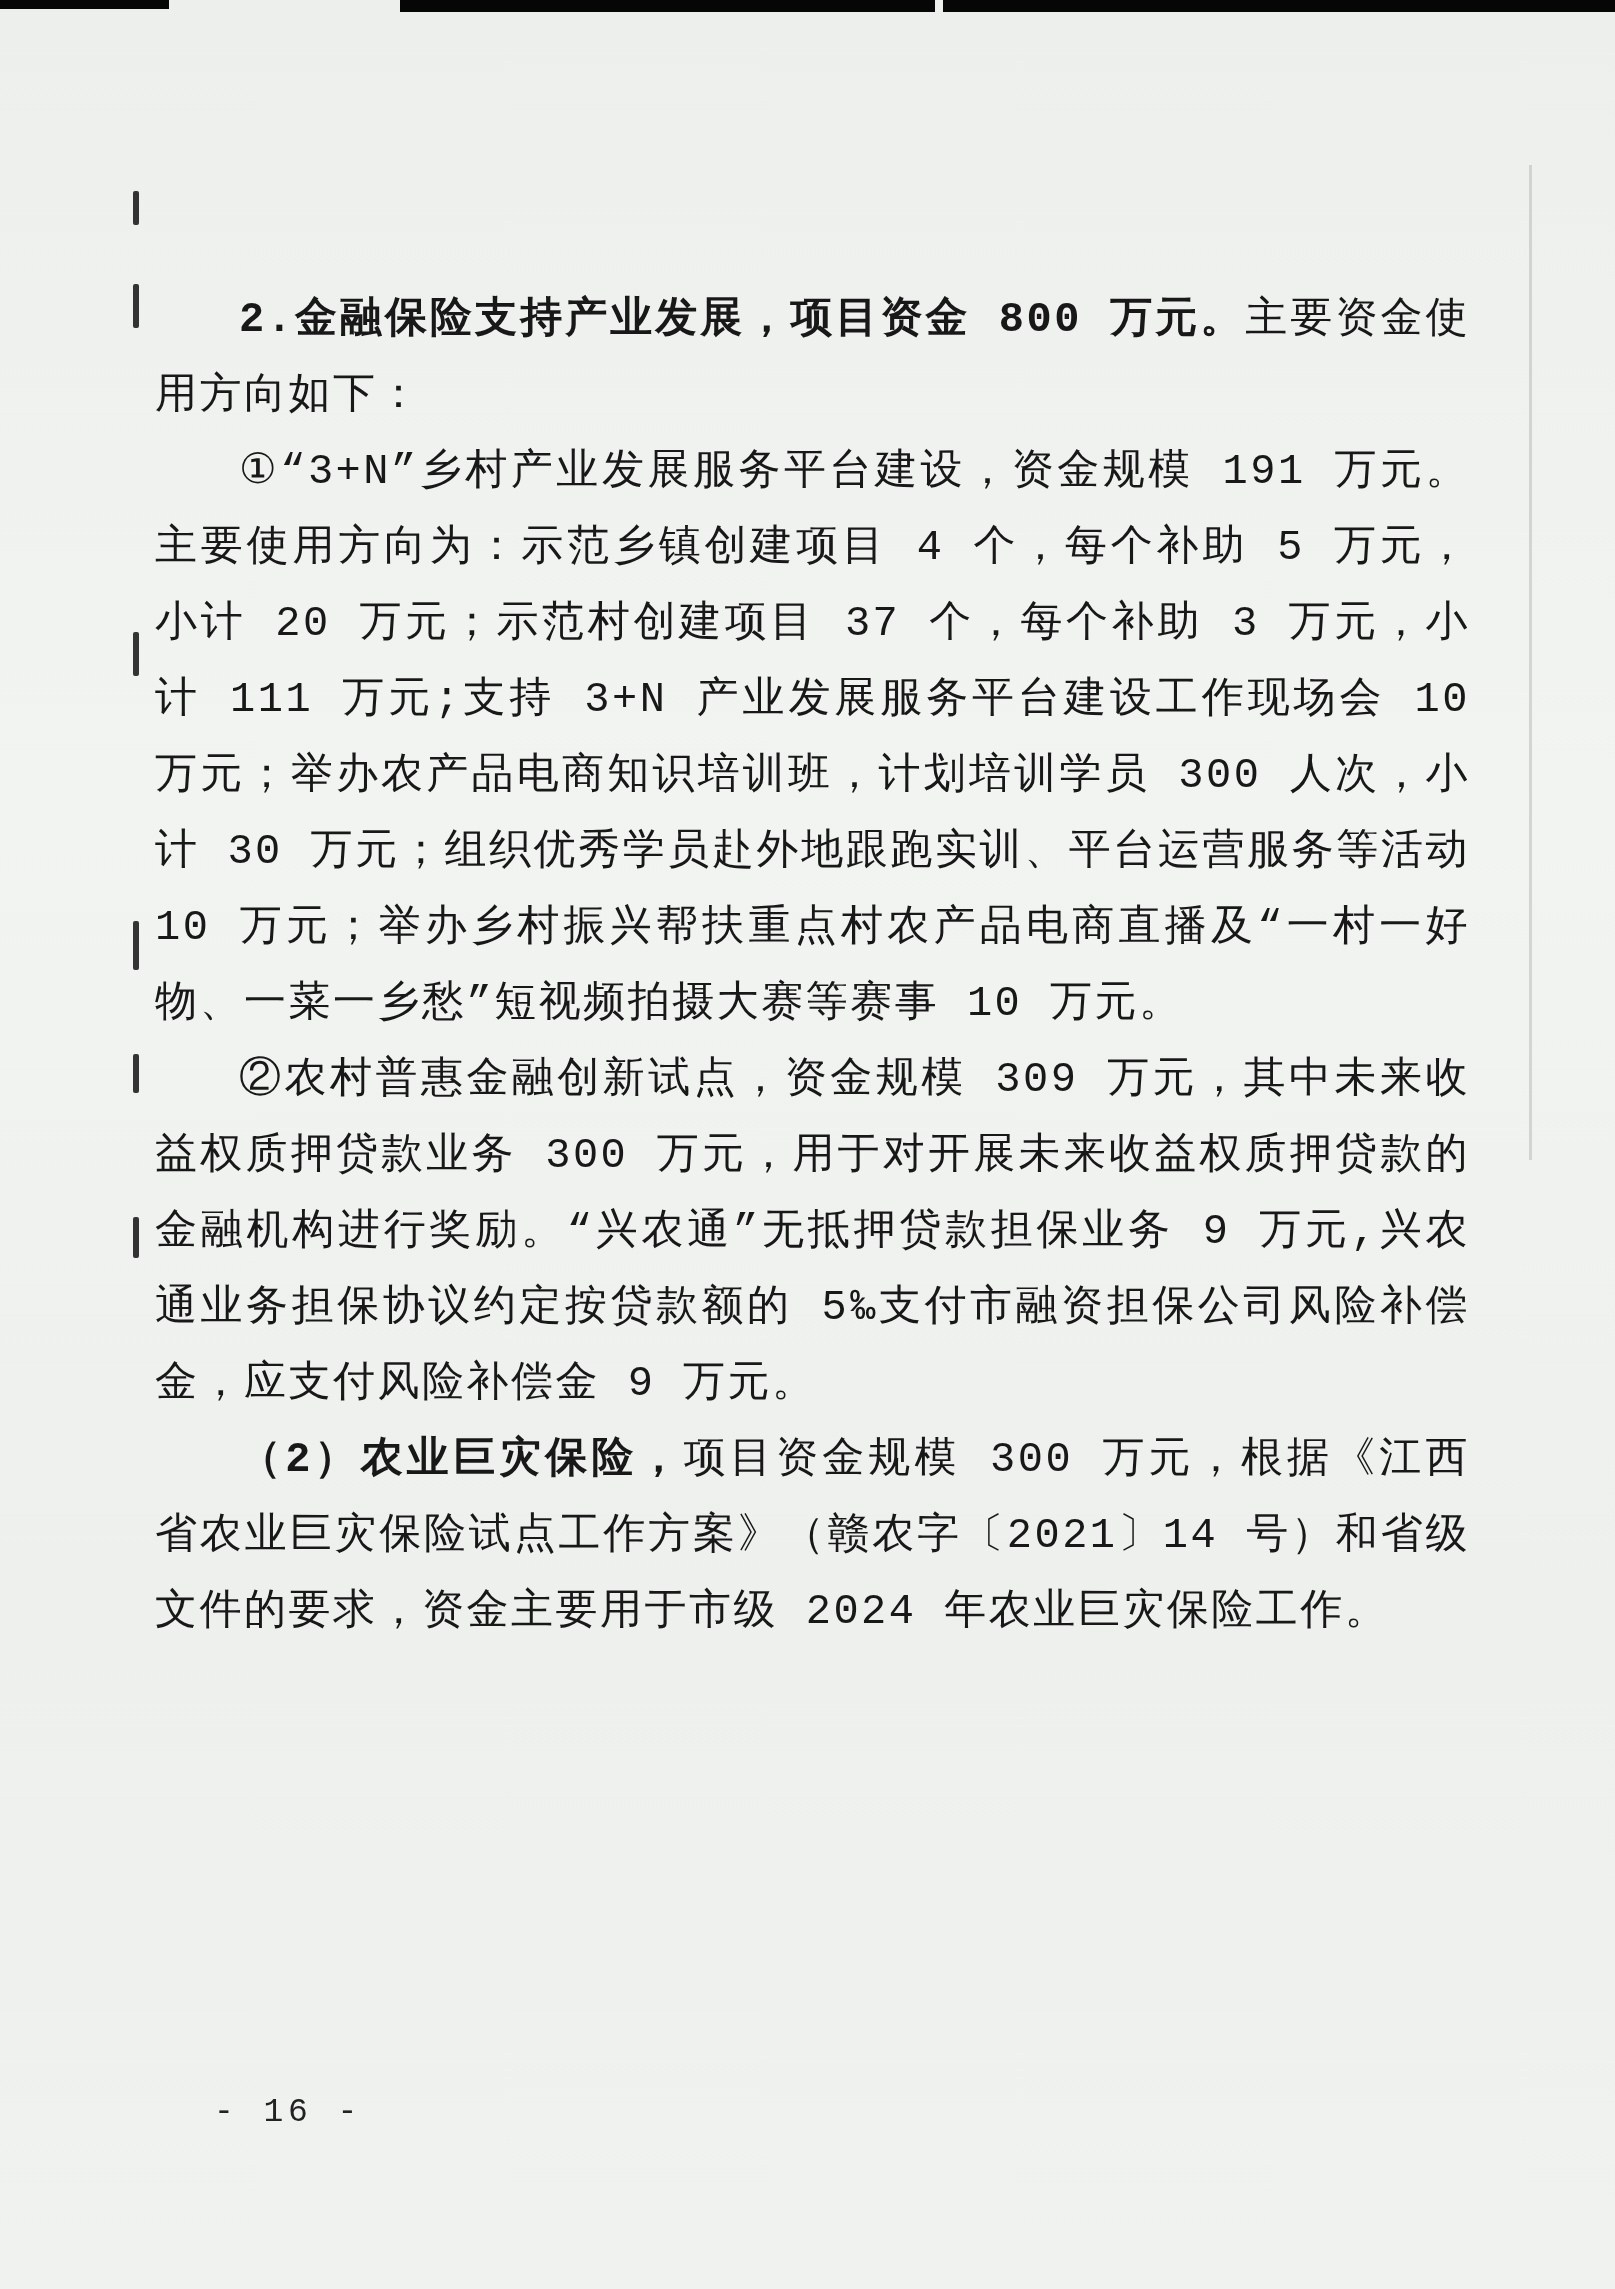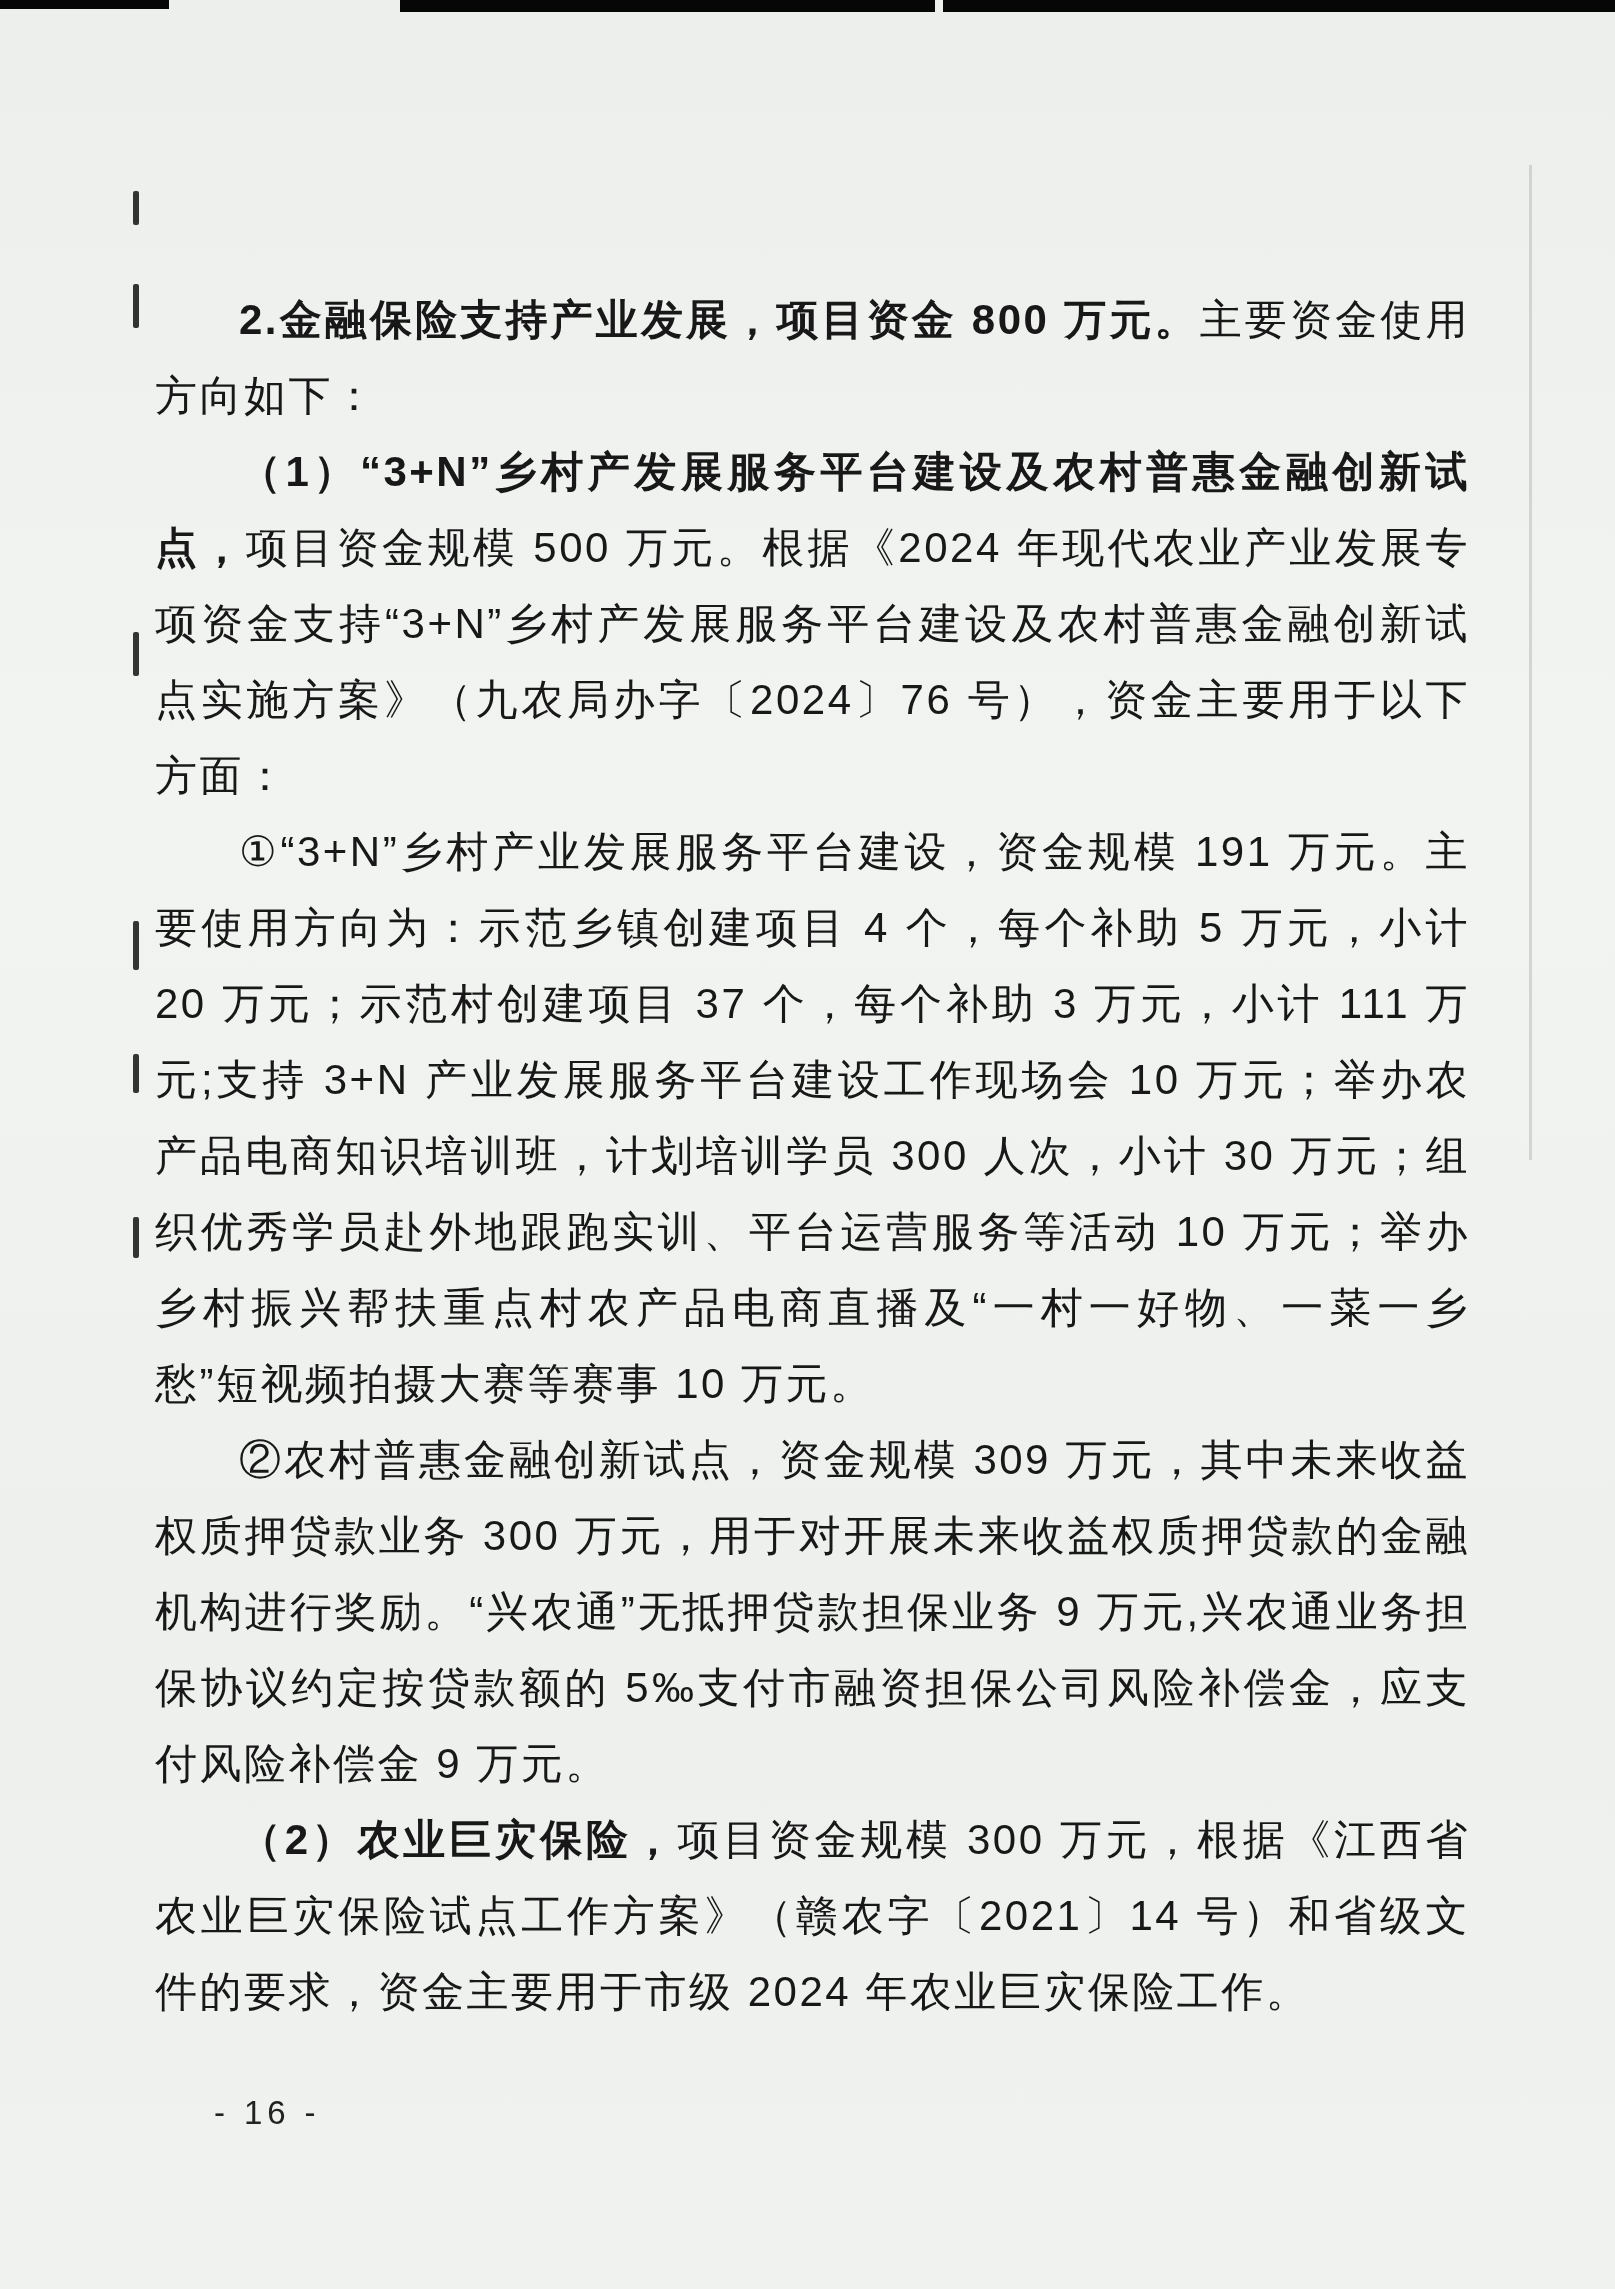--- a/index.html
+++ b/index.html
@@ -2,21 +2,21 @@
 <html><head>
 <meta charset="utf-8">
 <style>
   html,body{margin:0;padding:0;background:#d8dad8;}
   .page{
     position:relative;
     width:1615px;height:2290px;
     margin:0 auto;
     background:linear-gradient(180deg,#edefed 0%,#f2f4f2 35%,#eef0ee 70%,#f0f2f0 100%);
     overflow:hidden;
-    font-family:Liberation Sans, sans-serif;
+    font-family:Liberation Mono, monospace;
     color:#181818;
   }
   
   .scanbar-seg{position:absolute;top:0;background:#060606;}
   
   .edge-mark{position:absolute;left:133px;width:5.9px;background:#121212;opacity:.85;border-radius:2px;}
   
   .right-streak{position:absolute;left:1529px;top:165px;width:2.9px;height:995px;background:#b8bcb8;opacity:.55;}
 
   .text-block{
@@ -50,23 +50,20 @@
   <div class="edge-mark" style="top:1217px;height:41px"></div>
 
   <div class="right-streak"></div>
 
   <main class="text-block">
 
     <p class="para">
       <span class="lead">2.金融保险支持产业发展，项目资金 800 万元。</span><span>主要资金使用方向如下：</span>
     </p>
 
-    <p class="para">
-      <span class="lead">（1）“3+N”乡村产发展服务平台建设及农村普惠金融创新试点，</span><span>项目资金规模 500 万元。根据《2024 年现代农业产业发展专项资金支持“3+N”乡村产发展服务平台建设及农村普惠金融创新试点实施方案》（九农局办字〔2024〕76 号），资金主要用于以下方面：</span>
-    </p>
 
     <p class="para">
       <span class="lead"></span><span>①“3+N”乡村产业发展服务平台建设，资金规模 191 万元。主要使用方向为：示范乡镇创建项目 4 个，每个补助 5 万元，小计 20 万元；示范村创建项目 37 个，每个补助 3 万元，小计 111 万元;支持 3+N 产业发展服务平台建设工作现场会 10 万元；举办农产品电商知识培训班，计划培训学员 300 人次，小计 30 万元；组织优秀学员赴外地跟跑实训、平台运营服务等活动 10 万元；举办乡村振兴帮扶重点村农产品电商直播及“一村一好物、一菜一乡愁”短视频拍摄大赛等赛事 10 万元。</span>
     </p>
 
     <p class="para">
       <span class="lead"></span><span>②农村普惠金融创新试点，资金规模 309 万元，其中未来收益权质押贷款业务 300 万元，用于对开展未来收益权质押贷款的金融机构进行奖励。“兴农通”无抵押贷款担保业务 9 万元,兴农通业务担保协议约定按贷款额的 5‰支付市融资担保公司风险补偿金，应支付风险补偿金 9 万元。</span>
     </p>
 
     <p class="para">

